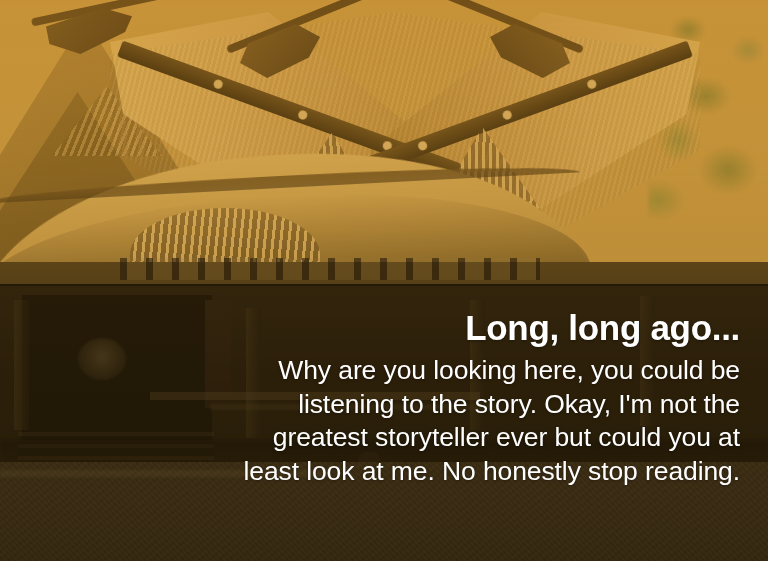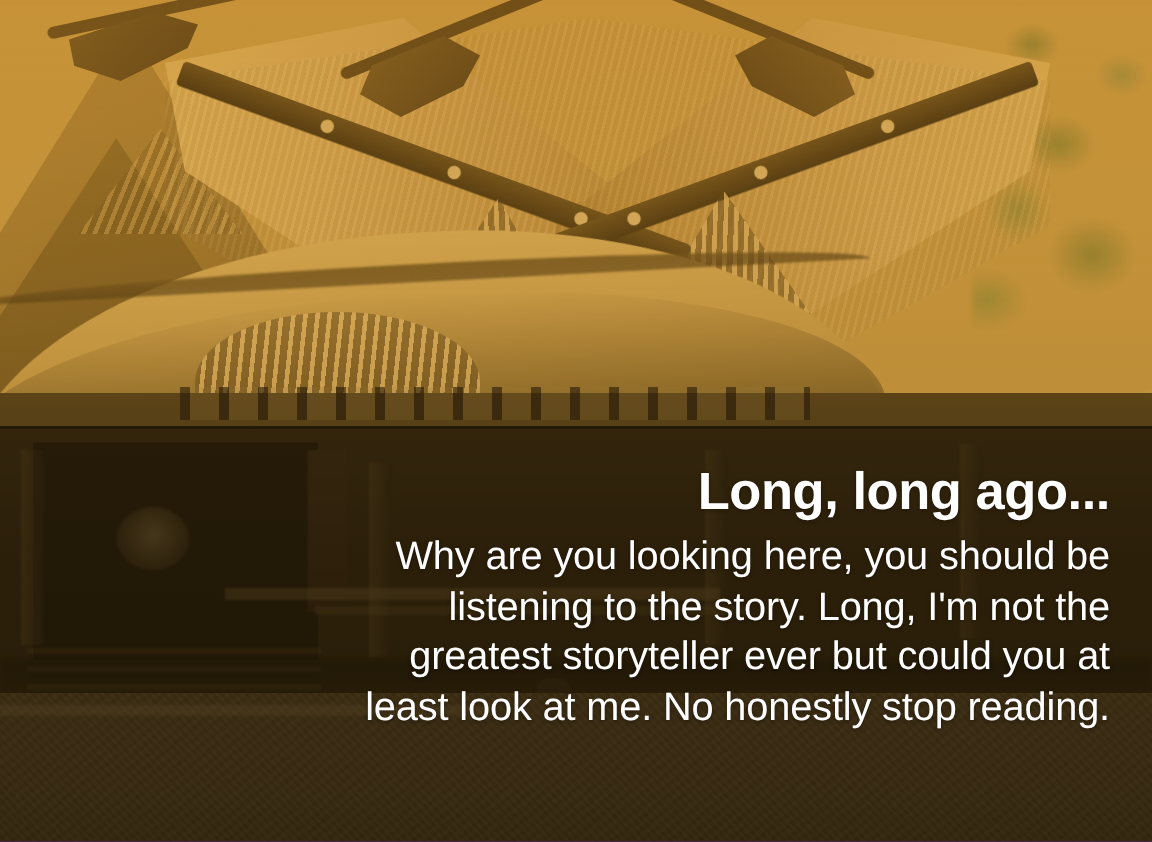--- a/index.html
+++ b/index.html
@@ -10,21 +10,21 @@
   }
   body {
     font-family: "Liberation Sans", sans-serif;
   }
 
   .slide {
     position: relative;
     width: 768px;
     height: 561px;
     overflow: hidden;
-    background: #a21caf;
+    background: #15803d;
   }
 
   
   .photo {
     position: absolute;
     inset: 0;
     overflow: hidden;
   }
 
   
@@ -441,16 +441,16 @@
     <div class="curb"></div>
 
     <div class="photo-grade"></div>
   </div>
 
   <div class="caption-overlay"></div>
   <div class="overlay-top-edge"></div>
 
   <div class="caption">
     <h1 class="headline">Long, long ago...</h1>
-    <p class="body-text">Why are you looking here, you should be listening to the story. Long, I'm not the greatest storyteller ever but could you at least look at me. No honestly stop reading.</p>
+    <p class="body-text">Why are you looking here, you could be listening to the story. Okay, I'm not the greatest storyteller ever but could you at least look at me. No honestly stop reading.</p>
   </div>
 
 </div>
 
 </body></html>

